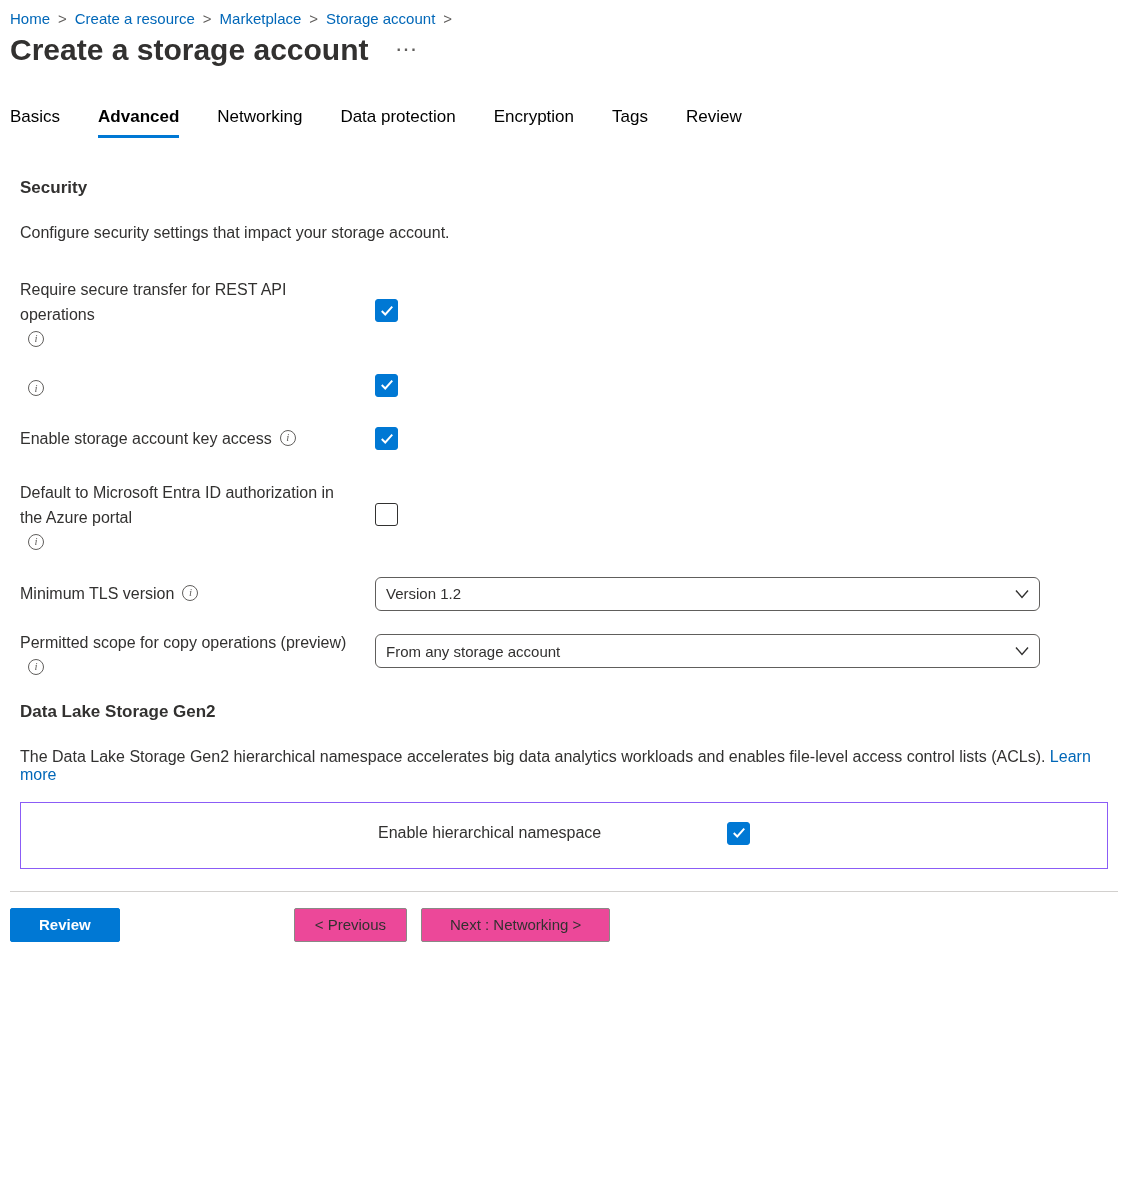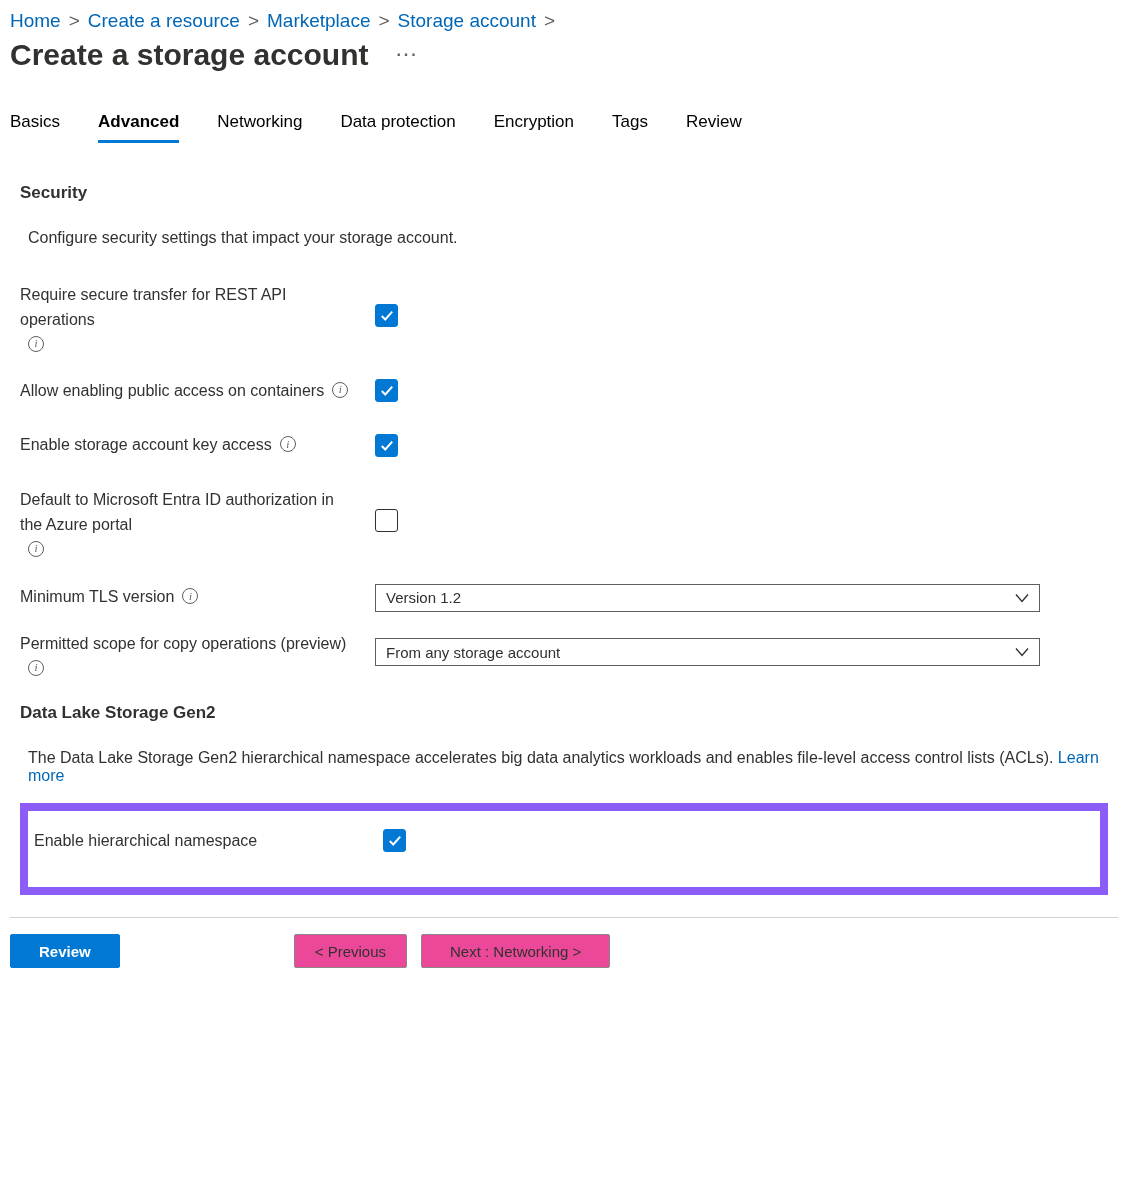--- a/index.html
+++ b/index.html
@@ -8,21 +8,21 @@
     padding: 10px 10px 0 10px;
     font-family: "Segoe UI", -apple-system, BlinkMacSystemFont, sans-serif;
     color: #323130;
     background: #fff;
     width: 1128px;
   }
   .breadcrumb {
     display: flex;
     align-items: center;
     gap: 8px;
-    font-size: 19px;
+    font-size: 15px;
     margin-bottom: 6px;
   }
   .breadcrumb a { color: #0067b8; text-decoration: none; cursor: pointer; }
   .breadcrumb .sep { color: #605e5c; }
   h1.page-title {
     font-size: 30px;
     font-weight: 600;
     margin: 0 0 40px 0;
     display: flex;
     align-items: center;
@@ -47,21 +47,21 @@
     border-bottom-color: #0078d4;
   }
   .section { padding: 0 10px; }
   .section-heading {
     font-size: 17px;
     font-weight: 700;
     margin: 4px 0 26px 0;
   }
   .section-desc {
     font-size: 16px;
-    margin: 0 0 36px 8px;
+    margin: 0 0 36px 0;
     color: #323130;
   }
   .form-row {
     display: flex;
     align-items: center;
     margin-bottom: 30px;
   }
   .form-label-col {
     width: 355px;
     flex-shrink: 0;
@@ -103,44 +103,45 @@
     background: #fff;
   }
   .checkbox.checked {
     background: #0078d4;
     border-color: #0078d4;
   }
   .checkbox.checked svg { display: block; }
   .checkbox svg { display: none; }
   .select-box {
     width: 100%;
-    height: 28px;
+    height: 34px;
     border: 1px solid #605e5c;
-    border-radius: 0;
+    border-radius: 6px;
     padding: 0 36px 0 10px;
     font-size: 15px;
     display: flex;
     align-items: center;
     position: relative;
     cursor: pointer;
     background: #fff;
   }
   .select-box .chev {
     position: absolute;
     right: 10px;
     top: 50%;
     transform: translateY(-50%);
     color: #323130;
   }
   .link { color: #0067b8; cursor: pointer; }
   .highlight-box {
-    border: 8px solid #8b5cf6;
-    padding: 18px 6px 34px 6px;
-    display: flex;
-    align-items: center;
+    border: 1px solid #8b5cf6;
+    padding: 18px 6px 22px 6px;
+    display: flex;
+    align-items: center;
+    justify-content: center;
   }
   .footer-bar {
     border-top: 1px solid #d2d0ce;
     padding: 16px 0 70px 0;
     margin-top: 22px;
     display: flex;
     gap: 14px;
     align-items: center;
   }
   .btn {
@@ -208,21 +209,20 @@
       <div class="checkbox checked">
         <svg width="14" height="14" viewBox="0 0 16 16">
             <path d="M2 8 L6 12 L14 3" stroke="#fff" stroke-width="2.2" fill="none"></path>
           </svg>
       </div>
     </div>
   </div>
 
   <div class="form-row">
     <div class="form-label-col">
-      <span>Allow enabling public access on containers</span>
       <span class="info-icon">i</span>
     </div>
     <div class="control-col">
       <div class="checkbox checked">
         <svg width="14" height="14" viewBox="0 0 16 16">
             <path d="M2 8 L6 12 L14 3" stroke="#fff" stroke-width="2.2" fill="none"></path>
           </svg>
       </div>
     </div>
   </div>

